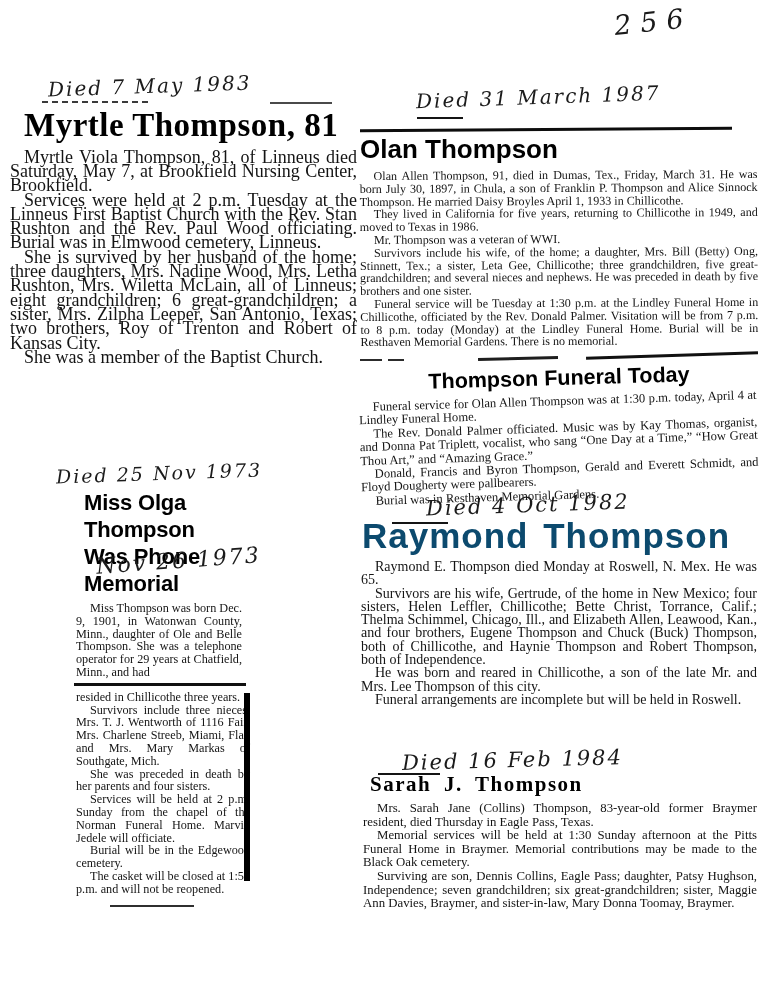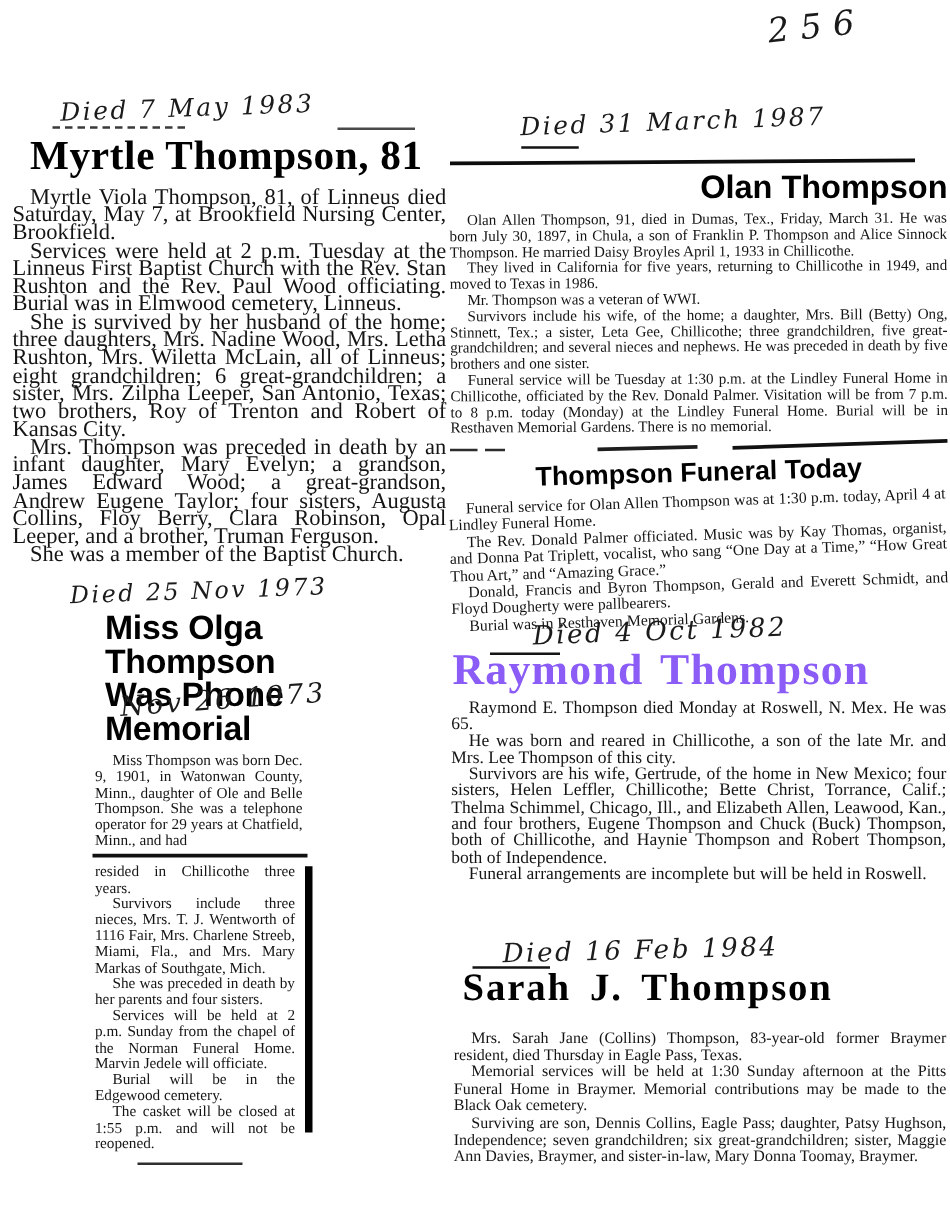--- a/index.html
+++ b/index.html
@@ -38,69 +38,69 @@
     margin:1px 0 7px 16px; color:#000;
   }
   .myrtle .news { width:347px; margin-left:2px; font-size:18px; line-height:14.3px; }
 
   
   .olan { position:absolute; left:360px; top:84px; width:398px; }
   .olan .hw-date { position:absolute; left:56px; top:1px; font-size:20px; transform:rotate(-2deg); }
   .olan-hw-underline { left:57px; top:33px; width:46px; height:2px; }
   .olan-rule { margin-top:44px; height:2.5px; background:#0d0d0d; width:372px; transform:rotate(-0.4deg); }
   .olan-headline {
-    text-align:right; font-family:"Liberation Sans",sans-serif;
+    text-align:left; font-family:"Liberation Sans",sans-serif;
     font-size:26px; font-weight:bold; margin:3px 0 4px; color:#000;
   }
   .olan-body { font-size:12.1px; line-height:12.8px; transform:rotate(-0.3deg); }
   .divider-row { position:relative; height:13px; margin-top:5px; }
   .ddash-a { left:0; top:6px; width:22px; height:2px; background:#2c2c2c; }
   .ddash-b { left:28px; top:6px; width:16px; height:2px; background:#2c2c2c; }
   .ddash-c { left:118px; top:4px; width:80px; height:2.5px; background:#1e1e1e; transform:rotate(-1.5deg); }
   .ddash-d { left:226px; top:1px; width:172px; height:2.5px; background:#111; transform:rotate(-1.8deg); }
   .funeral-headline {
     text-align:center; font-family:"Liberation Sans",sans-serif;
     font-size:21.5px; font-weight:bold; transform:rotate(-1.6deg);
     margin:0 0 4px; color:#000;
   }
   .funeral-body { font-size:12.6px; line-height:13.4px; transform:rotate(-1.8deg); }
 
   
   .olga { position:absolute; left:56px; top:462px; width:210px; }
   .olga .hw-date { display:inline-block; font-size:19px; transform:rotate(-2deg); }
   .olga-headline {
     margin:5px 0 0 28px; font-family:"Liberation Sans",sans-serif;
-    font-weight:bold; font-size:27px; line-height:27px; letter-spacing:-.2px; color:#000;
+    font-weight:bold; font-size:22px; line-height:27px; letter-spacing:-.2px; color:#000;
   }
   .olga .hw-overlay { position:absolute; left:40px; top:86px; font-size:22px; transform:rotate(-4deg); z-index:2; }
   .olga-col { width:174px; margin:5px 0 0 20px; }
   .olga-col .news { font-size:12.2px; line-height:12.8px; }
   .olga-top { padding-right:8px; }
   .olga-rule { height:3px; background:#101010; margin:4px 0 5px -2px; width:172px; }
-  .olga-bottom { position:relative; padding-right:14px; }
+  .olga-bottom { position:relative; }
   .olga-bar { position:absolute; right:0; top:2px; bottom:26px; width:6px; background:#000; }
   .olga-endline { height:2px; background:#2f2f2f; width:84px; margin:9px 0 0 34px; }
 
   
   .raymond { position:absolute; left:360px; top:493px; width:398px; }
   .raymond .hw { display:inline-block; margin-left:66px; font-size:21px; transform:rotate(-2deg); }
   .raymond-underline { left:32px; top:29px; width:56px; height:2px; }
   .raymond-headline {
-    font-family:Liberation Serif, serif; font-weight:bold; font-size:35px;
-    letter-spacing:1px; word-spacing:4px; line-height:1.0; margin:1px 0 7px 2px; color:#8b5cf6;
+    font-family:Liberation Sans, sans-serif; font-weight:bold; font-size:35px;
+    letter-spacing:1px; word-spacing:4px; line-height:1.0; margin:1px 0 7px 2px; color:#0c4a6e;
   }
   .raymond .news { width:396px; margin-left:1px; font-size:14px; line-height:13.3px; }
 
   
   .sarah { position:absolute; left:360px; top:748px; width:398px; }
   .sarah .hw { display:inline-block; margin-left:42px; font-size:21px; transform:rotate(-1.5deg); }
   .sarah-underline { left:18px; top:25px; width:62px; height:2px; }
   .sarah-headline {
-    font-family:"Liberation Serif",serif; font-weight:bold; font-size:31px;
-    letter-spacing:1.5px; word-spacing:6px; line-height:1.0; margin:2px 0 19px 10px; color:#000;
+    font-family:"Liberation Serif",serif; font-weight:bold; font-size:21px;
+    letter-spacing:1.5px; word-spacing:6px; line-height:1.0; margin:2px 0 7px 10px; color:#000;
   }
   .sarah .news { width:394px; margin-left:3px; font-size:12.8px; line-height:13.6px; }
 </style>
 </head>
 <body>
 
 <div class="page">
 
   <div class="pageno hw">256</div>
 
@@ -108,21 +108,20 @@
     <span class="hw">Died 7 May 1983</span>
     <div class="dashrow">
       <span class="dash1"></span>
       <span class="dash2"></span>
     </div>
     <div class="myrtle-headline">Myrtle Thompson, 81</div>
     <div class="news">
         <p>Myrtle Viola Thompson, 81, of Linneus died Saturday, May 7, at Brookfield Nursing Center, Brookfield.</p>
         <p>Services were held at 2 p.m. Tuesday at the Linneus First Baptist Church with the Rev. Stan Rushton and the Rev. Paul Wood officiating. Burial was in Elmwood cemetery, Linneus.</p>
         <p>She is survived by her husband of the home; three daughters, Mrs. Nadine Wood, Mrs. Letha Rushton, Mrs. Wiletta McLain, all of Linneus; eight grandchildren; 6 great-grandchildren; a sister, Mrs. Zilpha Leeper, San Antonio, Texas; two brothers, Roy of Trenton and Robert of Kansas City.</p>
-        <p>Mrs. Thompson was preceded in death by an infant daughter, Mary Evelyn; a grandson, James Edward Wood; a great-grandson, Andrew Eugene Taylor; four sisters, Augusta Collins, Floy Berry, Clara Robinson, Opal Leeper, and a brother, Truman Ferguson.</p>
         <p>She was a member of the Baptist Church.</p>
       </div>
   </div>
 
   <div class="olan">
     <span class="hw hw-date">Died 31 March 1987</span>
     <span class="ink olan-hw-underline"></span>
     <div class="olan-rule"></div>
     <div class="olan-headline">Olan Thompson</div>
     <div class="news olan-body">
@@ -177,22 +176,22 @@
       </div>
     </div>
   </div>
 
   <div class="raymond">
     <span class="hw">Died 4 Oct 1982</span>
     <span class="ink raymond-underline"></span>
     <div class="raymond-headline">Raymond Thompson</div>
     <div class="news">
         <p>Raymond E. Thompson died Monday at Roswell, N. Mex. He was 65.</p>
+        <p>Survivors are his wife, Gertrude, of the home in New Mexico; four sisters, Helen Leffler, Chillicothe; Bette Christ, Torrance, Calif.; Thelma Schimmel, Chicago, Ill., and Elizabeth Allen, Leawood, Kan., and four brothers, Eugene Thompson and Chuck (Buck) Thompson, both of Chillicothe, and Haynie Thompson and Robert Thompson, both of Independence.</p>
         <p>He was born and reared in Chillicothe, a son of the late Mr. and Mrs. Lee Thompson of this city.</p>
-        <p>Survivors are his wife, Gertrude, of the home in New Mexico; four sisters, Helen Leffler, Chillicothe; Bette Christ, Torrance, Calif.; Thelma Schimmel, Chicago, Ill., and Elizabeth Allen, Leawood, Kan., and four brothers, Eugene Thompson and Chuck (Buck) Thompson, both of Chillicothe, and Haynie Thompson and Robert Thompson, both of Independence.</p>
         <p>Funeral arrangements are incomplete but will be held in Roswell.</p>
       </div>
   </div>
 
   <div class="sarah">
     <span class="hw">Died 16 Feb 1984</span>
     <span class="ink sarah-underline"></span>
     <div class="sarah-headline">Sarah J. Thompson</div>
     <div class="news">
         <p>Mrs. Sarah Jane (Collins) Thompson, 83-year-old former Braymer resident, died Thursday in Eagle Pass, Texas.</p>

